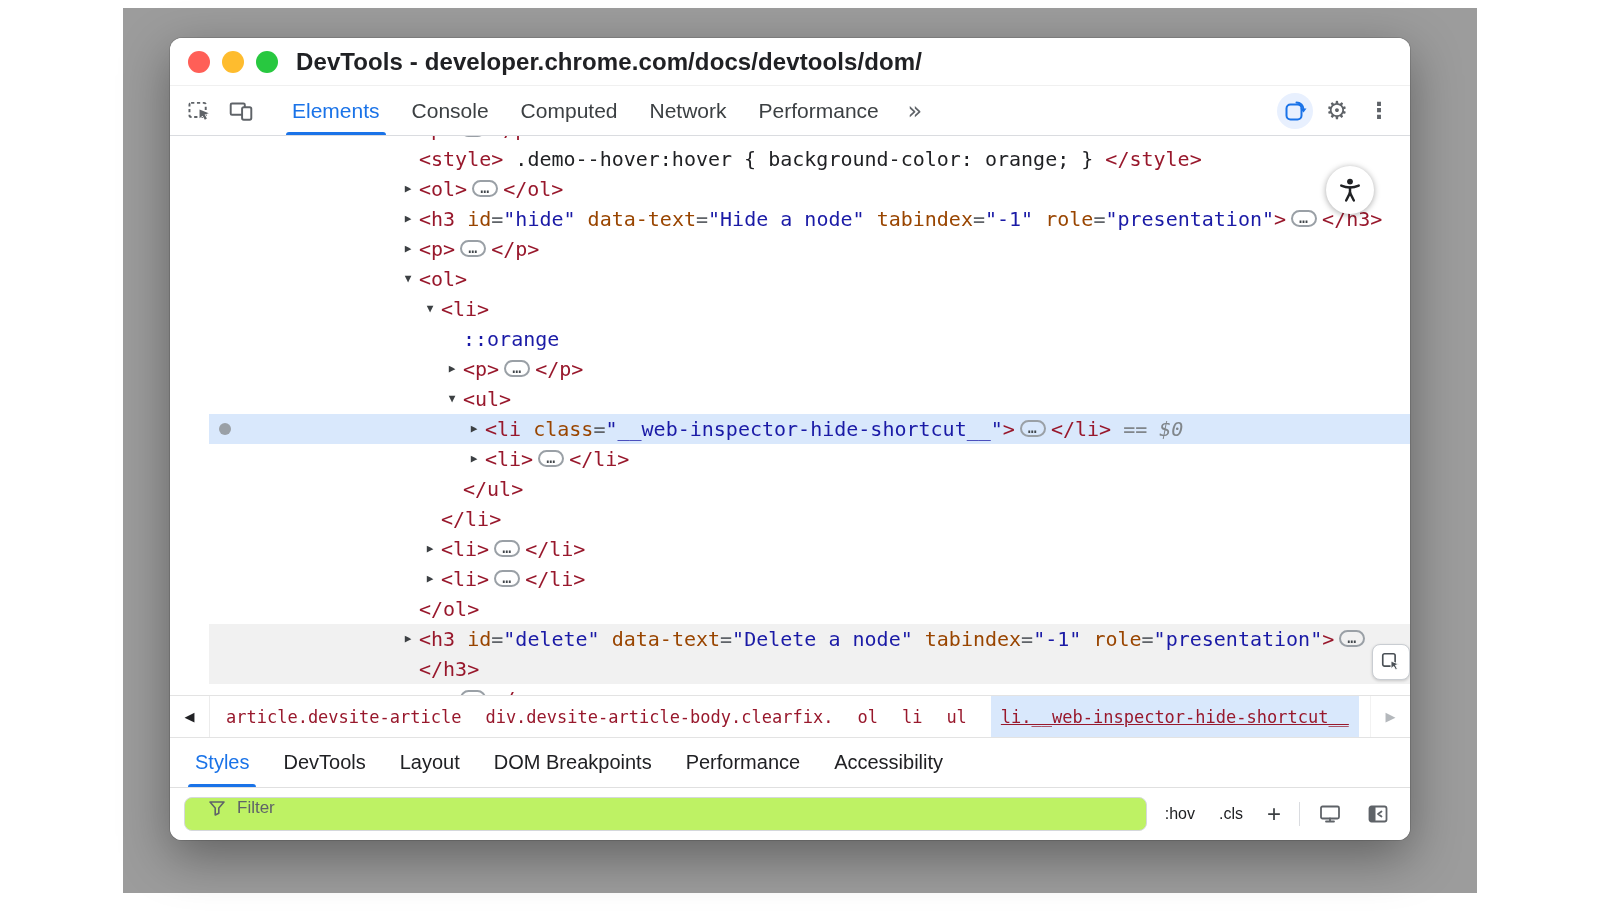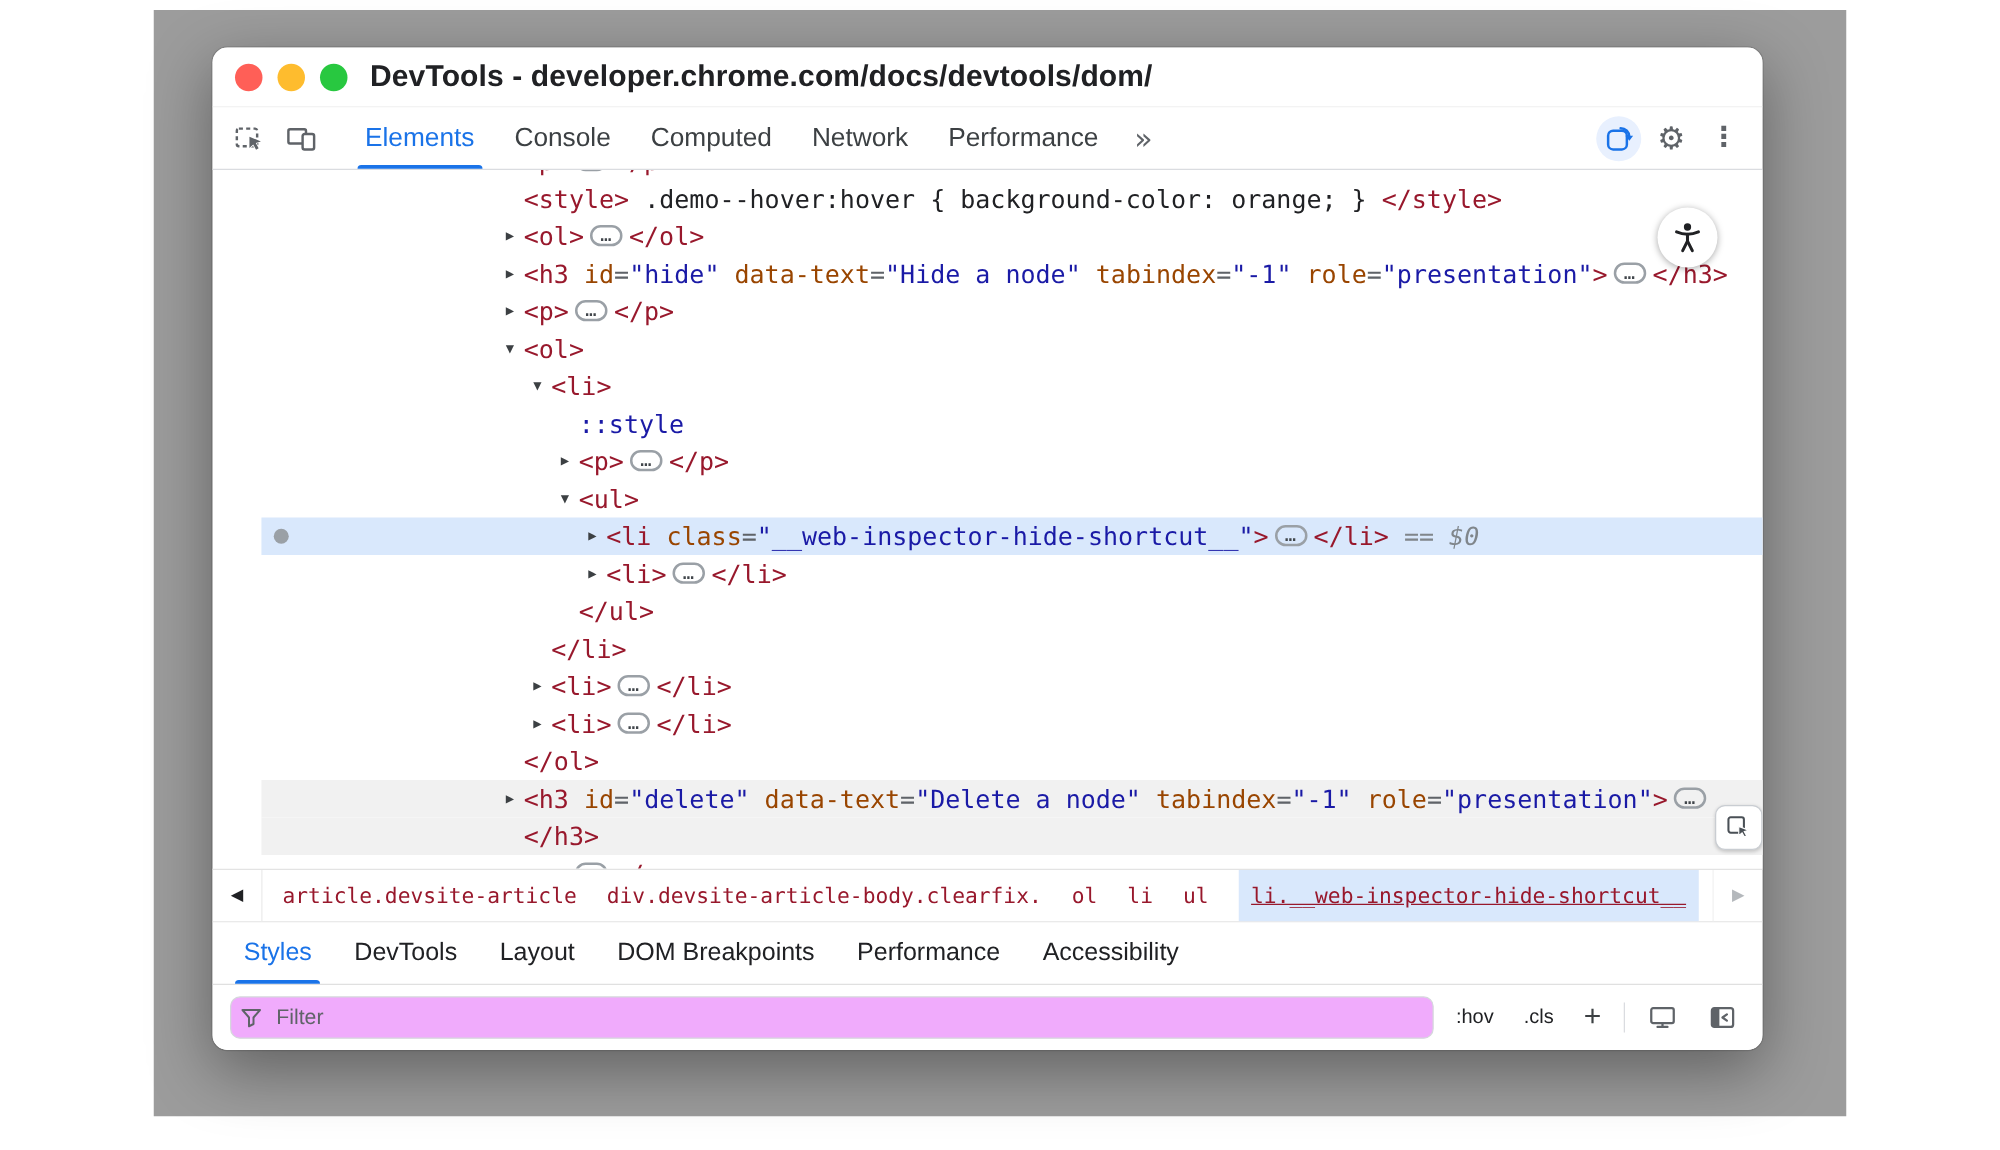--- a/index.html
+++ b/index.html
@@ -60,21 +60,21 @@
   .crumb-items{display:flex;align-items:stretch;gap:24px;padding-left:16px;}
   .crumb{display:flex;align-items:center;font-family:"DejaVu Sans Mono",monospace;font-size:17px;color:#98182c;cursor:pointer;white-space:nowrap;}
   .crumb.selected{background:#d9e8fc;padding:0 10px;text-decoration:underline;}
   
   .s-tabs{position:absolute;left:0;top:700px;width:100%;height:50px;display:flex;align-items:stretch;border-bottom:1px solid #e0e0e0;box-sizing:border-box;padding-left:8px;background:#fff;}
   .s-tab{position:relative;display:flex;align-items:center;padding:0 17px;font-size:20px;color:#202124;cursor:pointer;white-space:nowrap;}
   .s-tab.active{color:#1a73e8;}
   .s-tab.active::after{content:"";position:absolute;left:10px;right:10px;bottom:0;height:3px;background:#1a73e8;border-radius:3px 3px 0 0;}
   
   .filter-row{position:absolute;left:0;top:750px;width:100%;height:52px;display:flex;align-items:center;padding:0 14px;box-sizing:border-box;gap:12px;background:#fff;}
-  .filter-box{flex:1;height:34px;border:1px solid #d5d8dc;background:#f0abfc;border-radius:8px;display:flex;align-items:center;gap:10px;padding:0 6px;box-sizing:border-box;cursor:text;}
+  .filter-box{flex:1;height:34px;border:1px solid #d5d8dc;background:#bef264;border-radius:8px;display:flex;gap:10px;padding:0 22px;box-sizing:border-box;cursor:text;}
   .filter-placeholder{font-size:17px;color:#5f6368;}
   .txt-btn{font-size:16px;color:#202124;background:transparent;border:none;padding:4px 6px;cursor:pointer;font-family:"Liberation Sans",sans-serif;}
   .plus-btn{font-size:24px;color:#3c4043;background:transparent;border:none;line-height:1;padding:0 6px;cursor:pointer;}
   .v-div{width:1px;height:24px;background:#dadce0;}
   .f-icon-btn{background:transparent;border:none;width:36px;height:36px;display:flex;align-items:center;justify-content:center;cursor:pointer;padding:0;}
 </style>
 </head>
 <body>
 
 <div class="stage">
@@ -140,21 +140,21 @@
 
     <div class="tree">
       <div class="tree-inner" id="dom-rows">
           <div class="row" style="padding-left: 210px;"><span class="arr" style="left: 190px;">▶</span><span class="tk-tag">&lt;p&gt;</span><span class="pill">…</span><span class="tk-tag">&lt;/p&gt;</span></div>
           <div class="row" style="padding-left: 210px;"><span class="tk-tag">&lt;style&gt;</span><span class="tk-plain"> .demo--hover:hover { background-color: orange; } </span><span class="tk-tag">&lt;/style&gt;</span></div>
           <div class="row" style="padding-left: 210px;"><span class="arr" style="left: 190px;">▶</span><span class="tk-tag">&lt;ol&gt;</span><span class="pill">…</span><span class="tk-tag">&lt;/ol&gt;</span></div>
           <div class="row" style="padding-left: 210px;"><span class="arr" style="left: 190px;">▶</span><span class="tk-tag">&lt;h3</span><span class="tk-plain"> </span><span class="tk-attr">id</span><span class="tk-dim">=</span><span class="tk-val">"hide"</span><span class="tk-plain"> </span><span class="tk-attr">data-text</span><span class="tk-dim">=</span><span class="tk-val">"Hide a node"</span><span class="tk-plain"> </span><span class="tk-attr">tabindex</span><span class="tk-dim">=</span><span class="tk-val">"-1"</span><span class="tk-plain"> </span><span class="tk-attr">role</span><span class="tk-dim">=</span><span class="tk-val">"presentation"</span><span class="tk-tag">&gt;</span><span class="pill">…</span><span class="tk-tag">&lt;/h3&gt;</span></div>
           <div class="row" style="padding-left: 210px;"><span class="arr" style="left: 190px;">▶</span><span class="tk-tag">&lt;p&gt;</span><span class="pill">…</span><span class="tk-tag">&lt;/p&gt;</span></div>
           <div class="row" style="padding-left: 210px;"><span class="arr" style="left: 190px;">▼</span><span class="tk-tag">&lt;ol&gt;</span></div>
           <div class="row" style="padding-left: 232px;"><span class="arr" style="left: 212px;">▼</span><span class="tk-tag">&lt;li&gt;</span></div>
-          <div class="row" style="padding-left: 254px;"><span class="tk-pseudo">::style</span></div>
+          <div class="row" style="padding-left: 254px;"><span class="tk-pseudo">::orange</span></div>
           <div class="row" style="padding-left: 254px;"><span class="arr" style="left: 234px;">▶</span><span class="tk-tag">&lt;p&gt;</span><span class="pill">…</span><span class="tk-tag">&lt;/p&gt;</span></div>
           <div class="row" style="padding-left: 254px;"><span class="arr" style="left: 234px;">▼</span><span class="tk-tag">&lt;ul&gt;</span></div>
           <div class="row selected" style="padding-left: 276px;"><span class="row-dot"></span><span class="arr" style="left: 256px;">▶</span><span class="tk-tag">&lt;li</span><span class="tk-plain"> </span><span class="tk-attr">class</span><span class="tk-dim">=</span><span class="tk-val">"__web-inspector-hide-shortcut__"</span><span class="tk-tag">&gt;</span><span class="pill">…</span><span class="tk-tag">&lt;/li&gt;</span><span class="tk-eq"> == </span><span class="tk-eqvar">$0</span></div>
           <div class="row" style="padding-left: 276px;"><span class="arr" style="left: 256px;">▶</span><span class="tk-tag">&lt;li&gt;</span><span class="pill">…</span><span class="tk-tag">&lt;/li&gt;</span></div>
           <div class="row" style="padding-left: 254px;"><span class="tk-tag">&lt;/ul&gt;</span></div>
           <div class="row" style="padding-left: 232px;"><span class="tk-tag">&lt;/li&gt;</span></div>
           <div class="row" style="padding-left: 232px;"><span class="arr" style="left: 212px;">▶</span><span class="tk-tag">&lt;li&gt;</span><span class="pill">…</span><span class="tk-tag">&lt;/li&gt;</span></div>
           <div class="row" style="padding-left: 232px;"><span class="arr" style="left: 212px;">▶</span><span class="tk-tag">&lt;li&gt;</span><span class="pill">…</span><span class="tk-tag">&lt;/li&gt;</span></div>
           <div class="row" style="padding-left: 210px;"><span class="tk-tag">&lt;/ol&gt;</span></div>
           <div class="row hovered" style="padding-left: 210px;"><span class="arr" style="left: 190px;">▶</span><span class="tk-tag">&lt;h3</span><span class="tk-plain"> </span><span class="tk-attr">id</span><span class="tk-dim">=</span><span class="tk-val">"delete"</span><span class="tk-plain"> </span><span class="tk-attr">data-text</span><span class="tk-dim">=</span><span class="tk-val">"Delete a node"</span><span class="tk-plain"> </span><span class="tk-attr">tabindex</span><span class="tk-dim">=</span><span class="tk-val">"-1"</span><span class="tk-plain"> </span><span class="tk-attr">role</span><span class="tk-dim">=</span><span class="tk-val">"presentation"</span><span class="tk-tag">&gt;</span><span class="pill">…</span></div>

